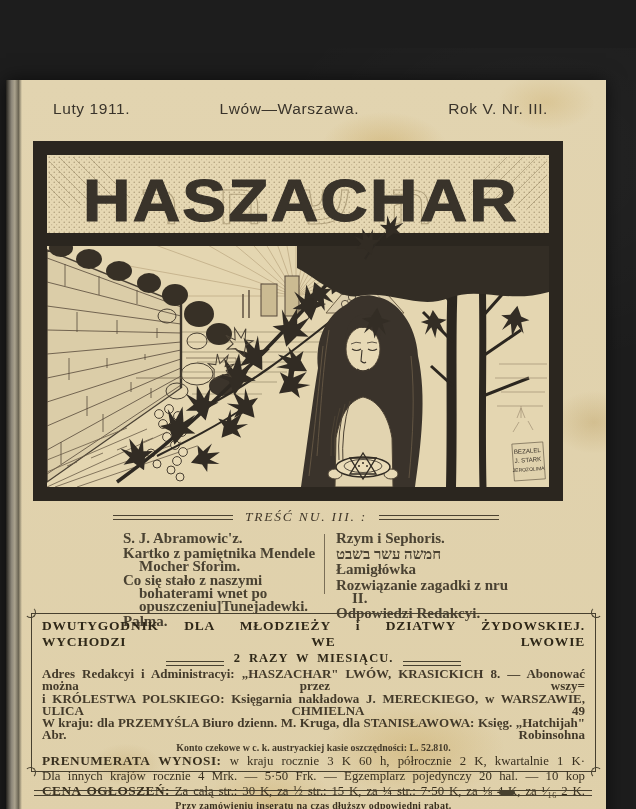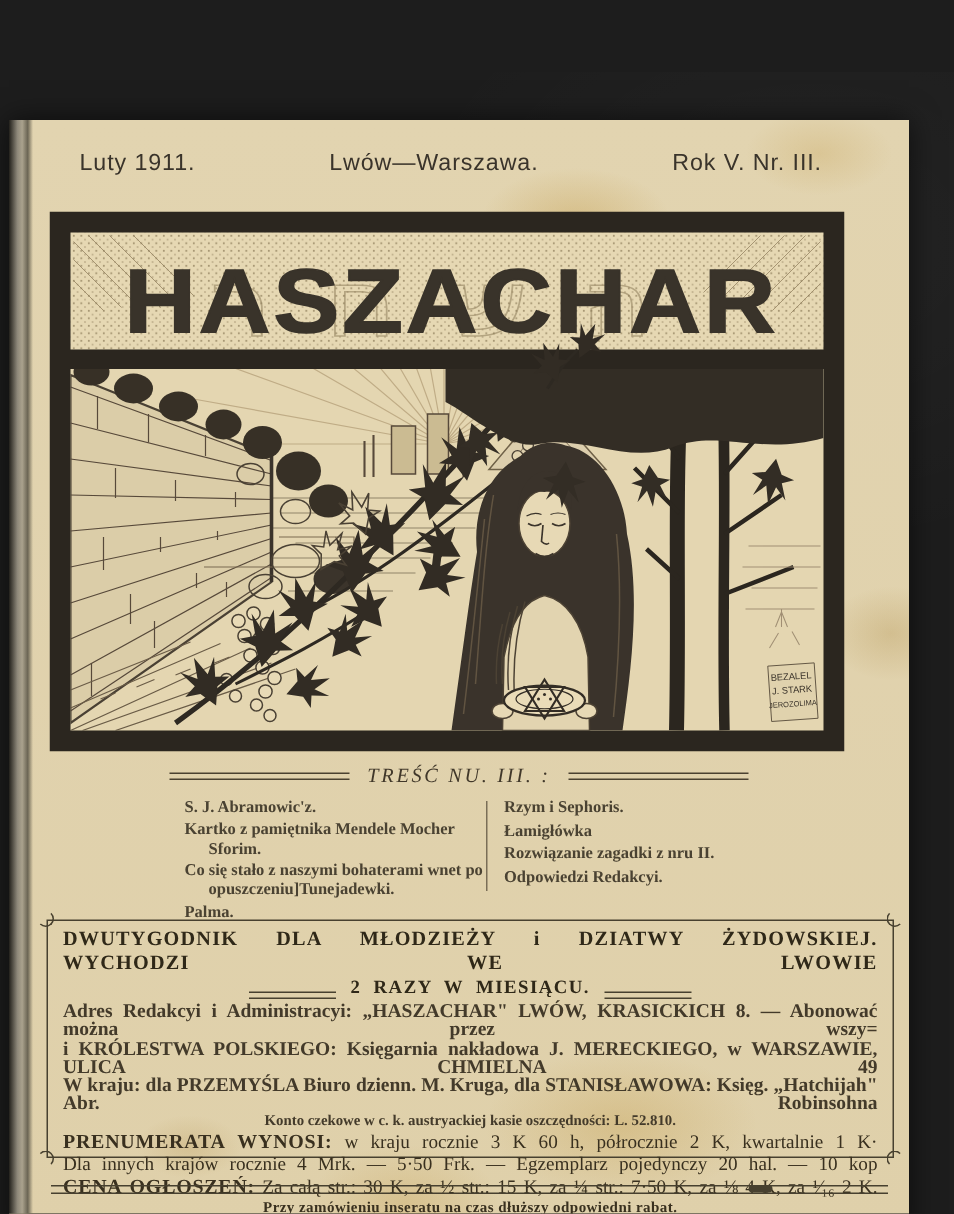--- a/index.html
+++ b/index.html
@@ -34,21 +34,21 @@
     font-size:15.5px;color:#3a342b;letter-spacing:.6px;}
   
   .masthead{position:absolute;left:27px;top:61px;width:530px;height:360px;}
   .masthead svg{display:block;}
   
   .toc{position:absolute;left:0;top:429px;width:600px;color:#453c2c;}
   .toc-heading-row{display:flex;align-items:center;justify-content:center;font-style:italic;}
   .rule-double{width:120px;height:3px;border-top:1px solid #4a4130;border-bottom:1px solid #4a4130;margin:0 12px;}
   .toc-heading{font-size:13.5px;letter-spacing:1.8px;white-space:nowrap;color:#41382a;}
   .toc-cols{position:relative;margin-top:7px;display:flex;}
-  .toc-col{font-size:11px;line-height:13px;font-weight:600;color:#4a4232;}
+  .toc-col{font-size:15px;line-height:13px;font-weight:600;color:#4a4232;}
   .toc-col.left{position:absolute;left:117px;width:205px;}
   .toc-col.right{position:absolute;left:330px;width:180px;}
   .toc-divider{position:absolute;left:318px;top:2px;height:60px;border-left:1px solid #7a6e57;}
   .toc-item{padding-left:16px;text-indent:-16px;margin-bottom:1.5px;}
   .toc-col.right .toc-item{margin-bottom:2.5px;}
   
   .infobox{position:absolute;left:25px;top:533px;width:565px;height:159px;
     border:1.5px solid #47402f;box-sizing:border-box;padding:4px 10px 0 10px;color:#3b3426;}
   .curl{position:absolute;width:9px;height:9px;border:1.3px solid #47402f;border-radius:50%;}
   .curl.tl{left:-7px;top:-7px;border-color:transparent #47402f #47402f transparent;}
@@ -283,20 +283,21 @@
       <div class="toc-cols">
         <div class="toc-col left">
           <div class="toc-item">S. J. Abramowic'z.</div>
           <div class="toc-item">Kartko z pamiętnika Mendele Mocher Sforim.</div>
           <div class="toc-item">Co się stało z naszymi bohaterami wnet po opuszczeniu]Tunejadewki.</div>
           <div class="toc-item">Palma.</div>
         </div>
         <div class="toc-divider"></div>
         <div class="toc-col right">
           <div class="toc-item">Rzym i Sephoris.</div>
+          <div class="toc-item">חמשה עשר בשבט</div>
           <div class="toc-item">Łamigłówka</div>
           <div class="toc-item">Rozwiązanie zagadki z nru II.</div>
           <div class="toc-item">Odpowiedzi Redakcyi.</div>
         </div>
       </div>
     </div>
 
     <div class="infobox">
       <span class="curl tl"></span>
       <span class="curl tr"></span>

